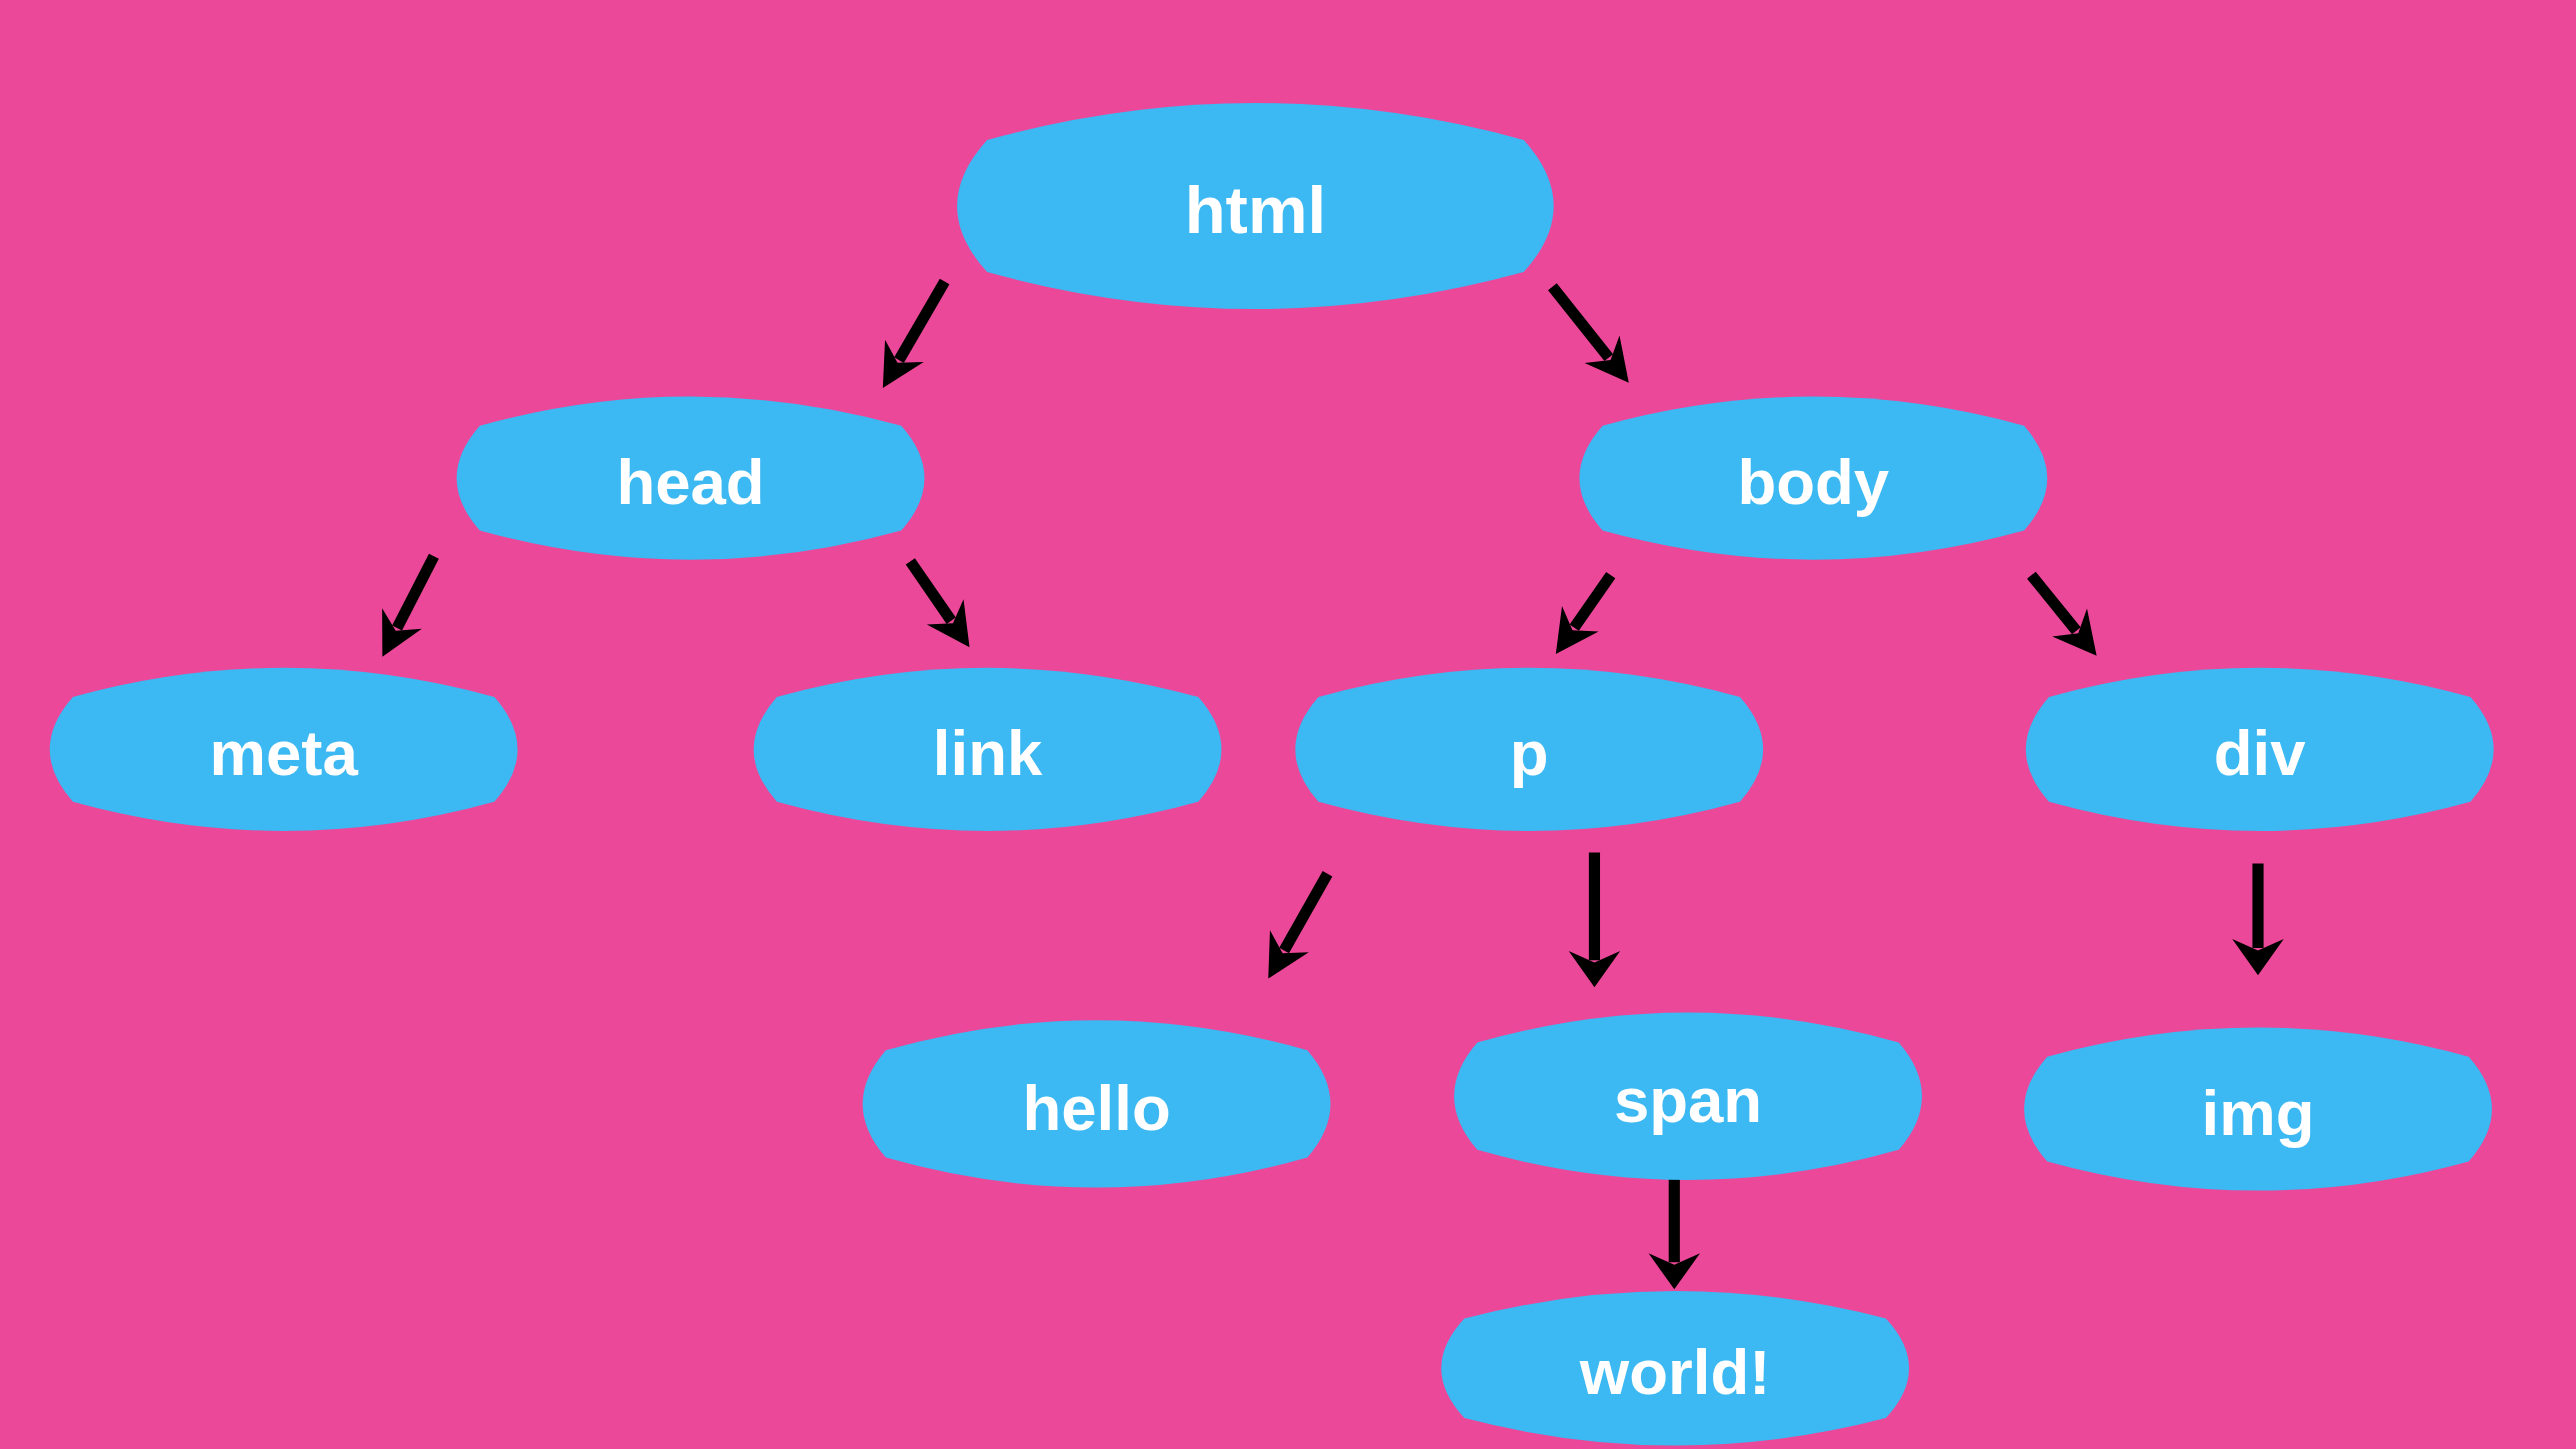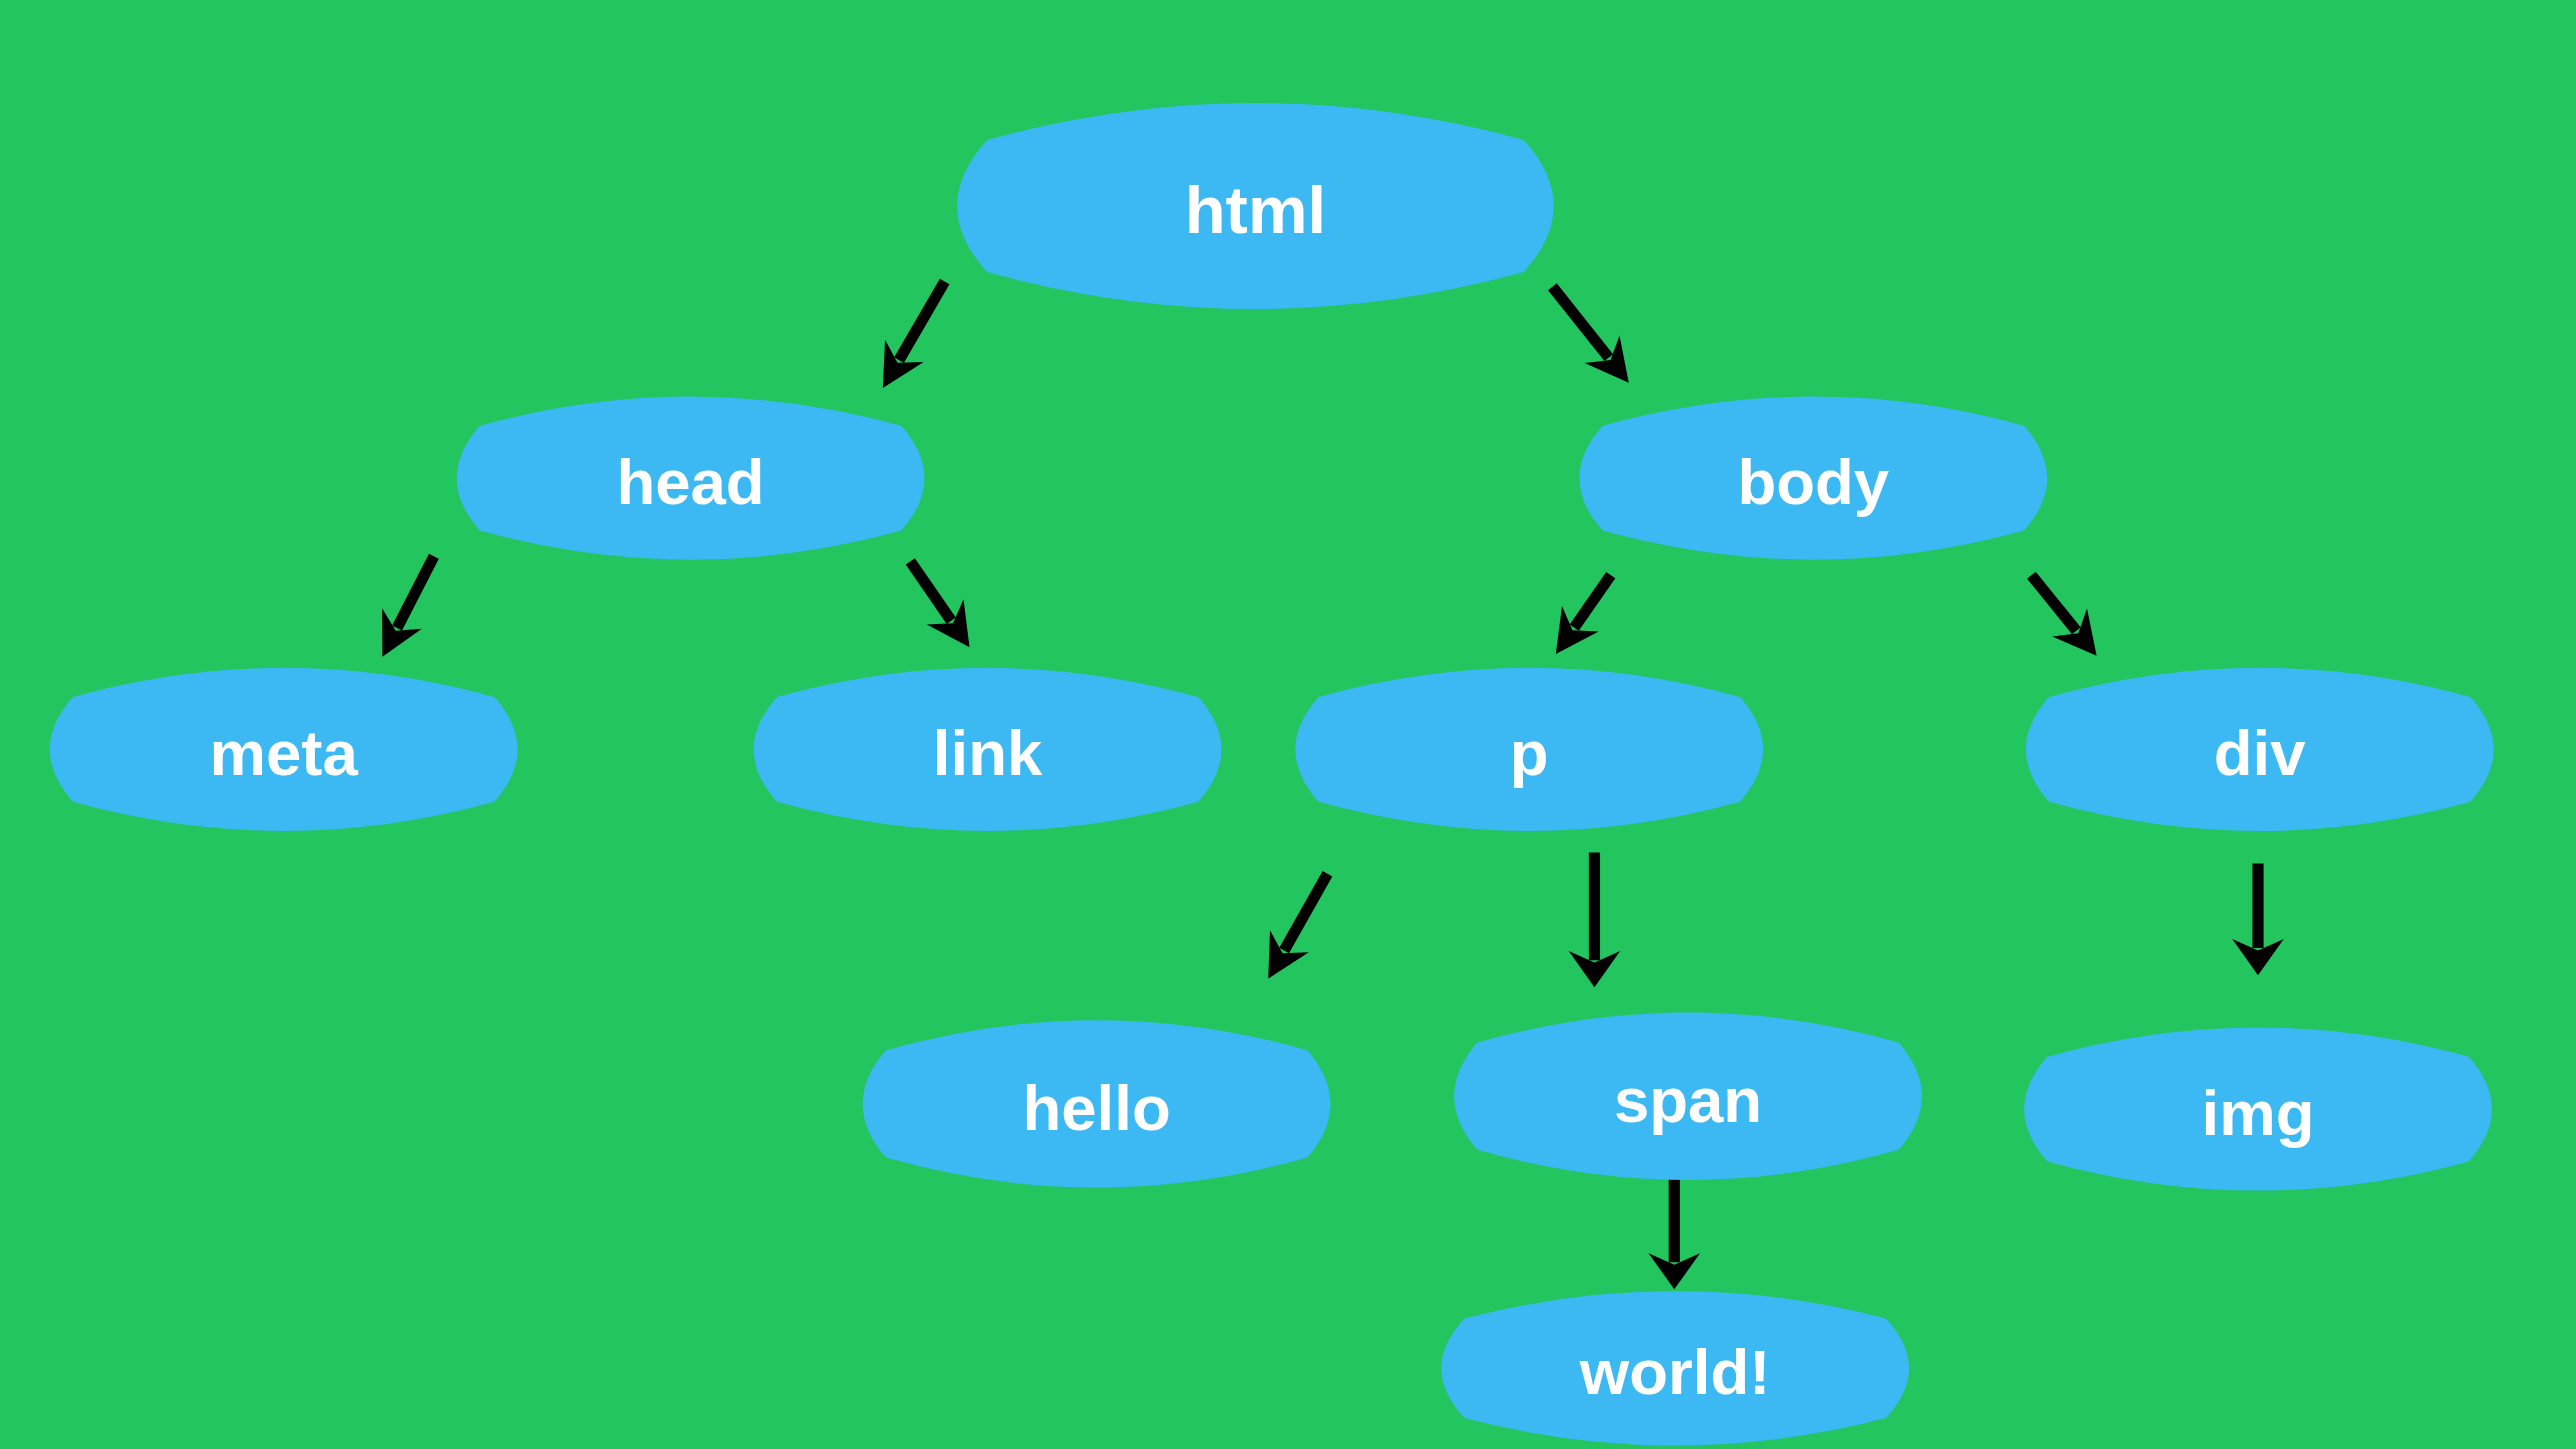--- a/index.html
+++ b/index.html
@@ -4,21 +4,21 @@
 <style>
   html, body {
     margin: 0;
     padding: 0;
     background: #ffffff;
   }
   .stage {
     position: relative;
     width: 2576px;
     height: 1449px;
-    background: #22c55e;
+    background: #ec4899;
     overflow: hidden;
   }
   svg.diagram {
     display: block;
     width: 2576px;
     height: 1449px;
   }
   .node-label {
     font-family: "Liberation Sans", "DejaVu Sans", sans-serif;
     font-weight: 700;

